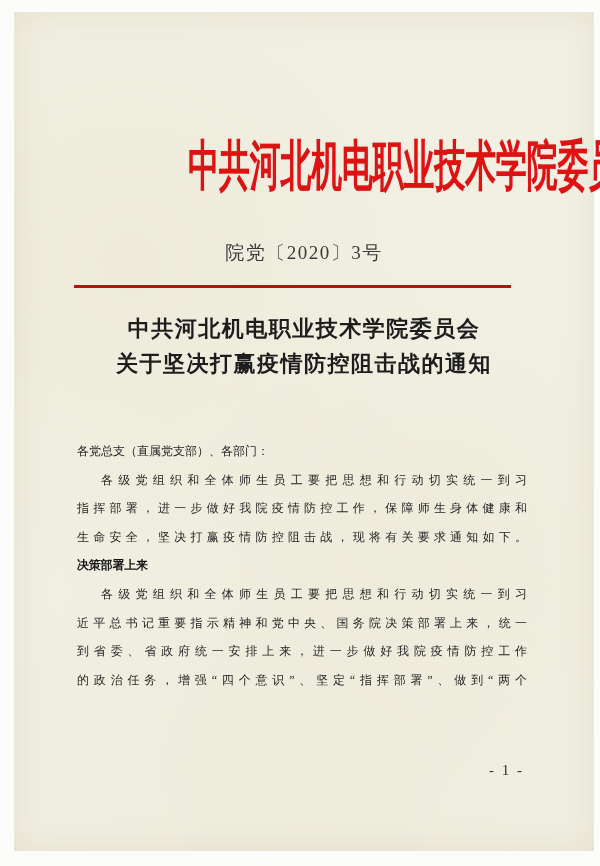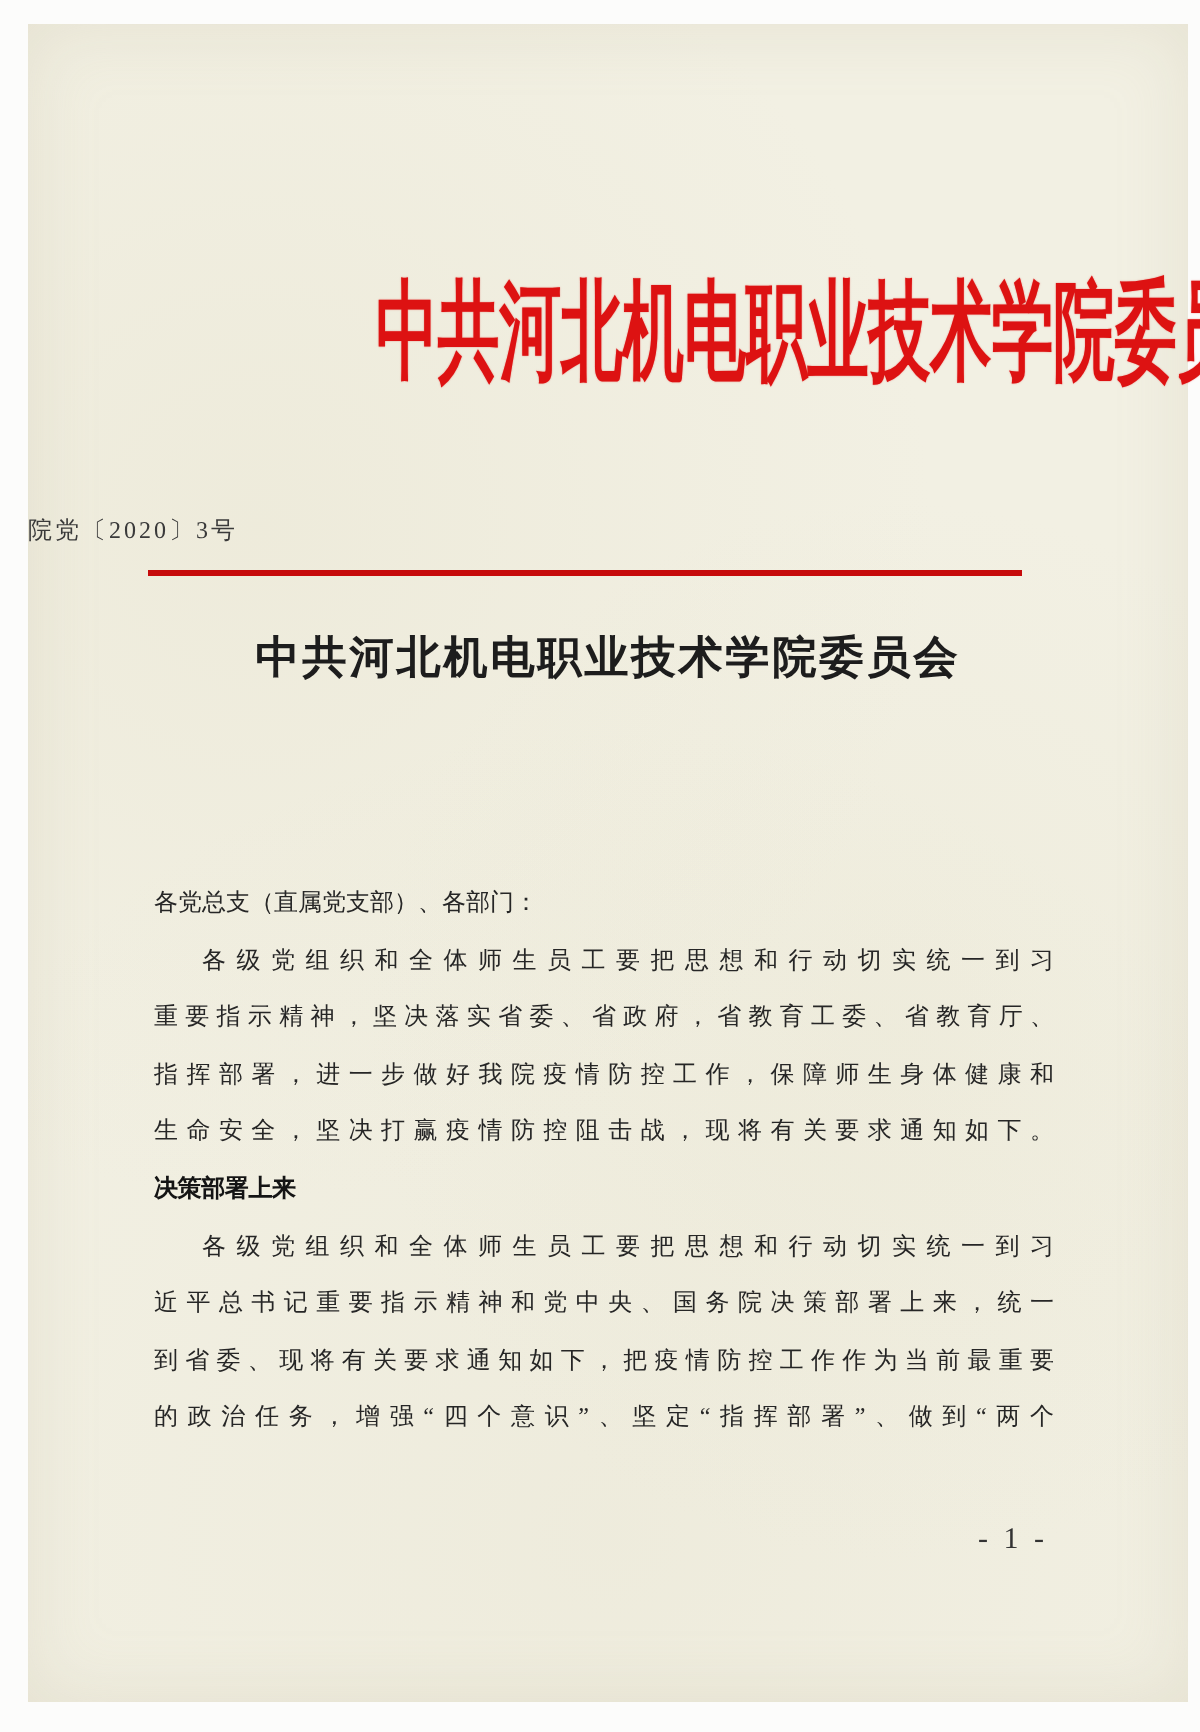--- a/index.html
+++ b/index.html
@@ -39,22 +39,23 @@
     transform-origin:center;
     font-size:54px;
     line-height:60px;
     font-weight:bold;
     color:var(--header-red);
     letter-spacing:0;
     text-shadow:0 0 1px rgba(221,18,18,.55);
   }
   .doc-number{
     position:absolute;
-    top:245px;left:0;width:100%;
-    font-size:12px;
+    top:228px;left:0;width:100%;
+    text-align:center;
+    font-size:19px;
     letter-spacing:1.5px;
     color:#3a3a3a;
   }
   .red-rule{
     position:absolute;
     top:273px;left:60px;
     width:437px;height:3px;
     background:var(--rule-red);
   }
   .doc-title{
@@ -109,30 +110,30 @@
   <div class="org-title">
     <span class="scale">中共河北机电职业技术学院委员会</span>
   </div>
 
   <div class="doc-number">院党〔2020〕3号</div>
 
   <div class="red-rule"></div>
 
   <div class="doc-title">
     <div>中共河北机电职业技术学院委员会</div>
+    <div>关于坚决打赢疫情防控阻击战的通知</div>
   </div>
 
   <div class="body-block">
     <div class="line plain">各党总支（直属党支部）、各部门：</div>
     <div class="line indent">各级党组织和全体师生员工要把思想和行动切实统一到习</div>
-    <div class="line">重要指示精神，坚决落实省委、省政府，省教育工委、省教育厅、</div>
     <div class="line">指挥部署，进一步做好我院疫情防控工作，保障师生身体健康和</div>
     <div class="line">生命安全，坚决打赢疫情防控阻击战，现将有关要求通知如下。</div>
     <div class="line bold plain">决策部署上来</div>
     <div class="line indent">各级党组织和全体师生员工要把思想和行动切实统一到习</div>
     <div class="line">近平总书记重要指示精神和党中央、国务院决策部署上来，统一</div>
-    <div class="line">到省委、现将有关要求通知如下，把疫情防控工作作为当前最重要</div>
+    <div class="line">到省委、省政府统一安排上来，进一步做好我院疫情防控工作</div>
     <div class="line">的政治任务，增强“四个意识”、坚定“指挥部署”、做到“两个</div>
   </div>
 
   <div class="page-number">- 1 -</div>
 
 </div>
 
 </body></html>

